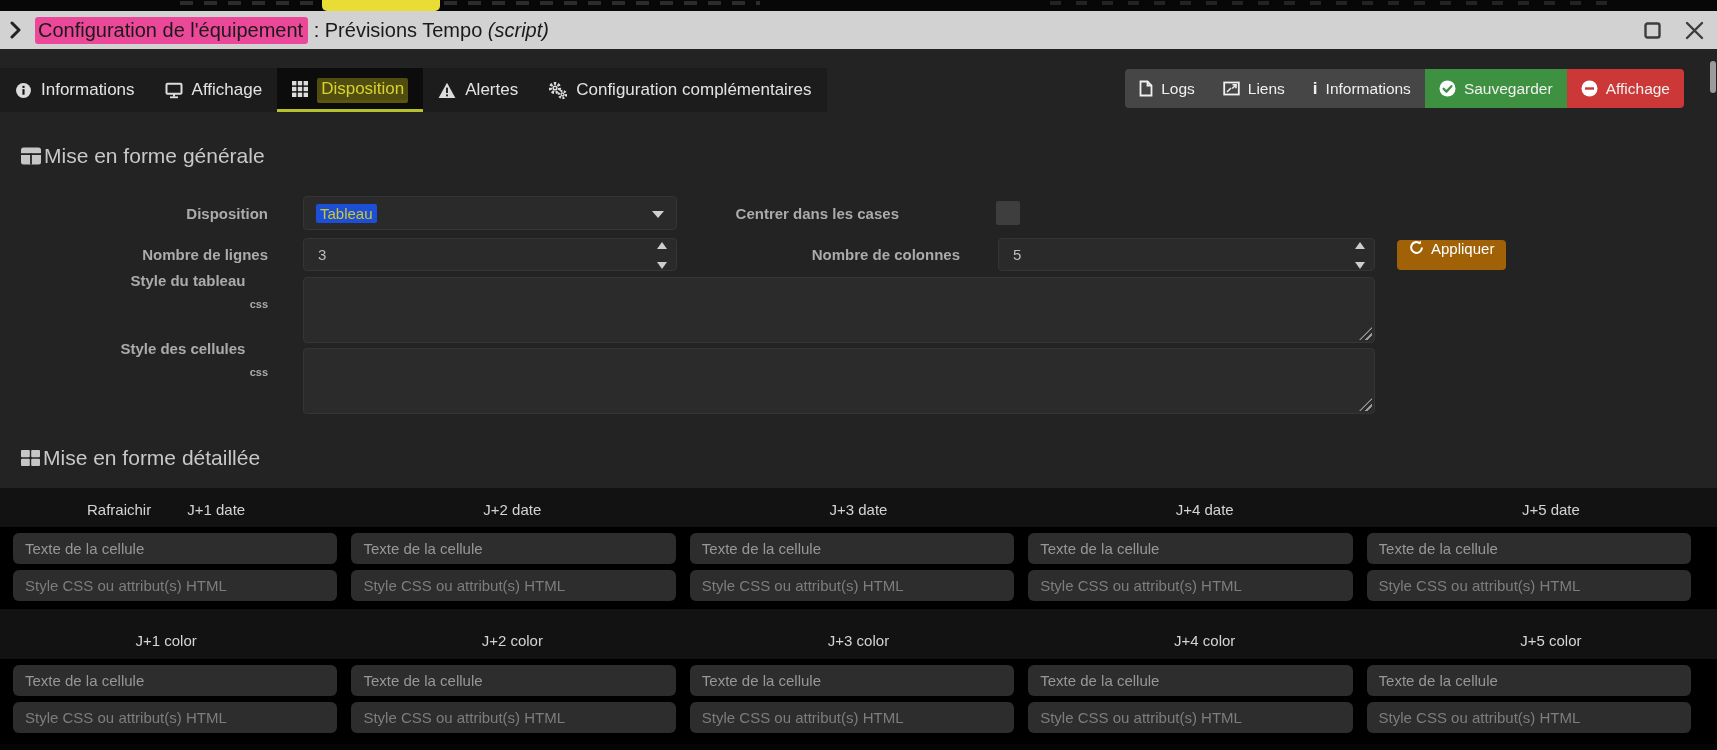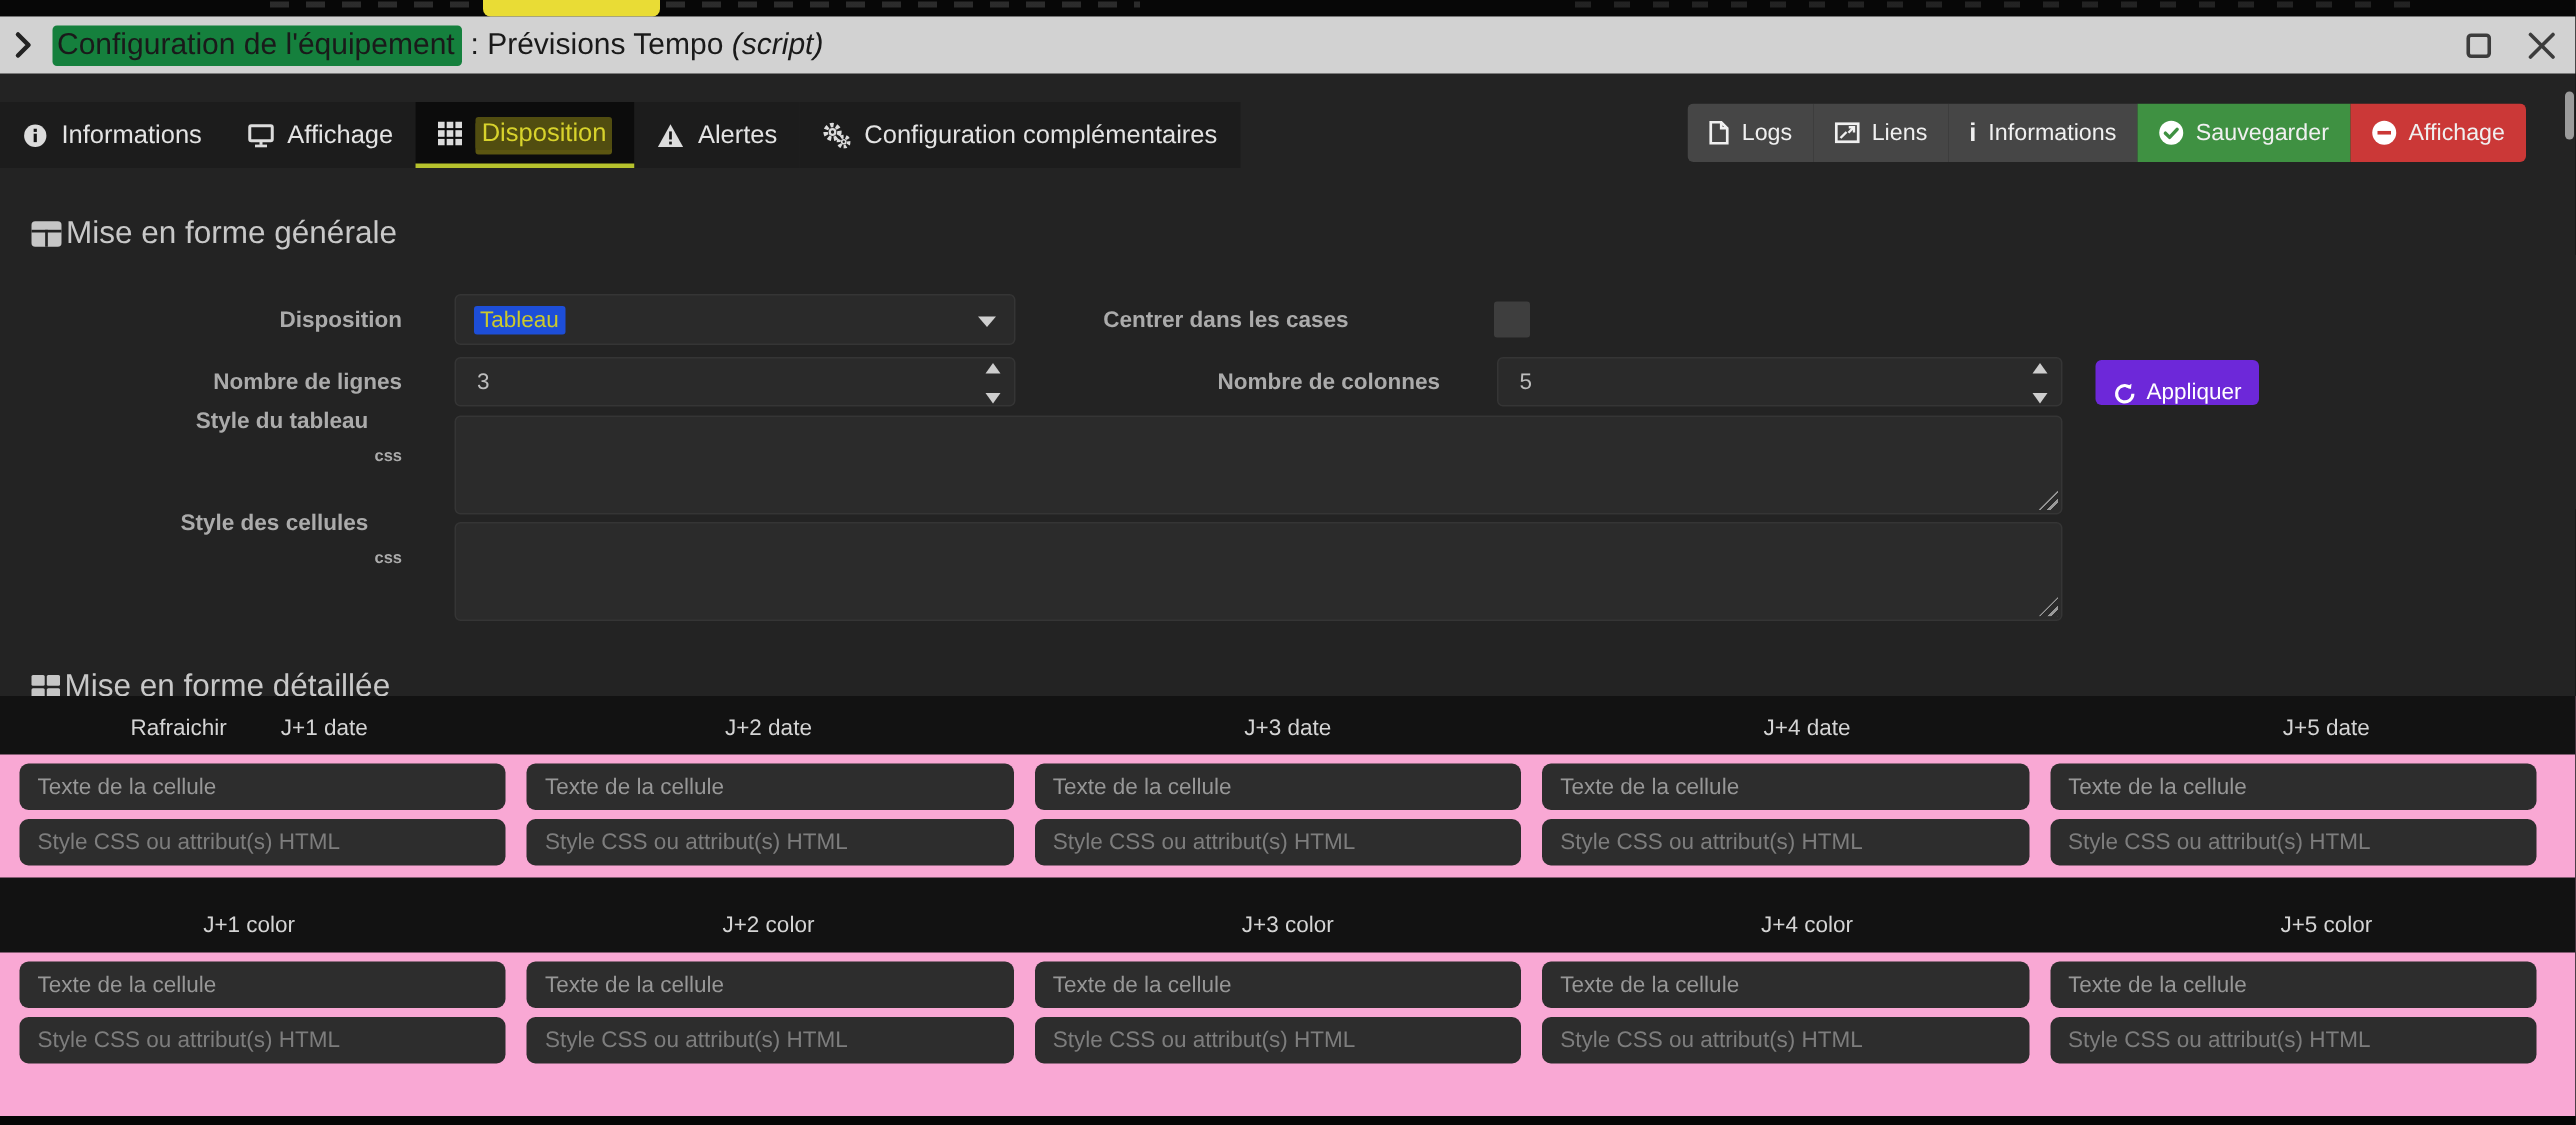--- a/index.html
+++ b/index.html
@@ -14,21 +14,21 @@
     background:repeating-linear-gradient(90deg,#3b3b3b 0 13px, transparent 13px 24px); opacity:.7; }
   .top-strip::after { content:""; position:absolute; left:1050px; top:1px; width:560px; height:4px;
     background:repeating-linear-gradient(90deg,#353535 0 11px, transparent 11px 26px); opacity:.6; }
   .hl-blob { position:absolute; left:322px; top:0; width:118px; height:11px; background:#e9dc35; border-radius:0 0 5px 5px; }
 
   
   .titlebar { position:absolute; top:11px; left:0; width:100%; height:38px; background:#d2d2d2;
     display:flex; align-items:center; }
   .chev { margin-left:9px; display:flex; align-items:center; }
   .titlebar .title { font-size:20px; color:#1a1a1a; margin-left:13px; white-space:nowrap; }
-  .title .hl { background:#15803d; padding:2px 5px 3px 3px; border-radius:3px; }
+  .title .hl { background:#ec4899; padding:2px 5px 3px 3px; border-radius:3px; }
   .title .it { font-style:italic; }
   .win-btns { position:absolute; right:12px; top:0; height:100%; display:flex; align-items:center; gap:20px; }
   .win-btn { width:22px; height:22px; display:flex; align-items:center; justify-content:center; cursor:pointer; }
 
   
   .tabbar { position:absolute; top:68px; left:0; height:44px; display:flex; }
   .tab { display:flex; align-items:center; gap:9px; padding:0 15px; font-size:17px; color:#e3e3e3;
     background:#1c1c1c; height:44px; cursor:pointer; }
   .tab.active { background:#0c0c0c; border-bottom:3px solid #b6c22d; }
   .tab.active .tab-label { color:#d8d32c; background:#514d10; padding:1px 4px; border-radius:2px;
@@ -76,33 +76,33 @@
   .num-wrap.n2 { left:998px; width:377px; }
   .num-wrap input { width:100%; height:100%; background:transparent; border:none; outline:none;
     color:#bdbdbd; font-size:15px; padding:0 30px 0 14px; font-family:"Liberation Sans", sans-serif; }
   .spin { position:absolute; right:7px; top:3px; width:14px; height:27px; display:flex; flex-direction:column;
     justify-content:space-between; align-items:center; cursor:pointer; }
   .spin .up { width:0; height:0; border-left:5px solid transparent; border-right:5px solid transparent;
     border-bottom:7px solid #cdcdcd; }
   .spin .dn { width:0; height:0; border-left:5px solid transparent; border-right:5px solid transparent;
     border-top:7px solid #cdcdcd; }
 
-  .apply-btn { position:absolute; top:240px; left:1397px; height:30px; background:#6d28d9; border-radius:4px;
-    display:flex; align-items:flex-end; gap:7px; padding:0 12px; color:#fff; font-size:15px; cursor:pointer; }
+  .apply-btn { position:absolute; top:240px; left:1397px; height:30px; background:#a16207; border-radius:4px;
+    display:flex; align-items:flex-start; gap:7px; padding:0 12px; color:#fff; font-size:15px; cursor:pointer; }
 
   .ta-wrap { position:absolute; left:303px; width:1072px; height:66px; }
   .ta-wrap.t1 { top:277px; } .ta-wrap.t2 { top:348px; }
   .ta-wrap textarea { width:100%; height:100%; background:#2b2b2b; border:1px solid #353535; border-radius:4px;
     resize:none; outline:none; color:#bdbdbd; font-family:"Liberation Sans", sans-serif; font-size:14px; padding:6px 10px; }
   .grip { position:absolute; right:3px; bottom:3px; width:13px; height:13px; cursor:nwse-resize;
     clip-path:polygon(100% 0,100% 100%,0 100%);
     background:repeating-linear-gradient(135deg, transparent 0 3px, #9a9a9a 3px 5px); }
 
   
-  .detail-area { position:absolute; top:464px; left:0; width:100%; bottom:6px; background:#f9a8d4; overflow:hidden; }
+  .detail-area { position:absolute; top:488px; left:0; width:100%; bottom:6px; background:#000000; overflow:hidden; }
   .cols { display:grid; grid-template-columns:repeat(5,1fr); gap:14px; padding-left:13px; padding-right:26px; }
   .band { background:#121212; padding:13px 0 9px; }
   .band.second { margin-top:8px; padding-top:23px; padding-bottom:10px; }
   .band .hcell { display:flex; justify-content:center; gap:36px; font-size:15px; color:#d4d4d4; white-space:nowrap; }
   .input-row { margin-top:6px; }
   .cell-input { width:100%; height:31px; background:#2d2d2d; border:none; outline:none; border-radius:6px;
     padding:0 12px; font-size:15px; color:#bbb; font-family:"Liberation Sans", sans-serif; }
   .cell-input.text::placeholder  { color:#979797; }
   .cell-input.style::placeholder { color:#7d7d7d; }
 

